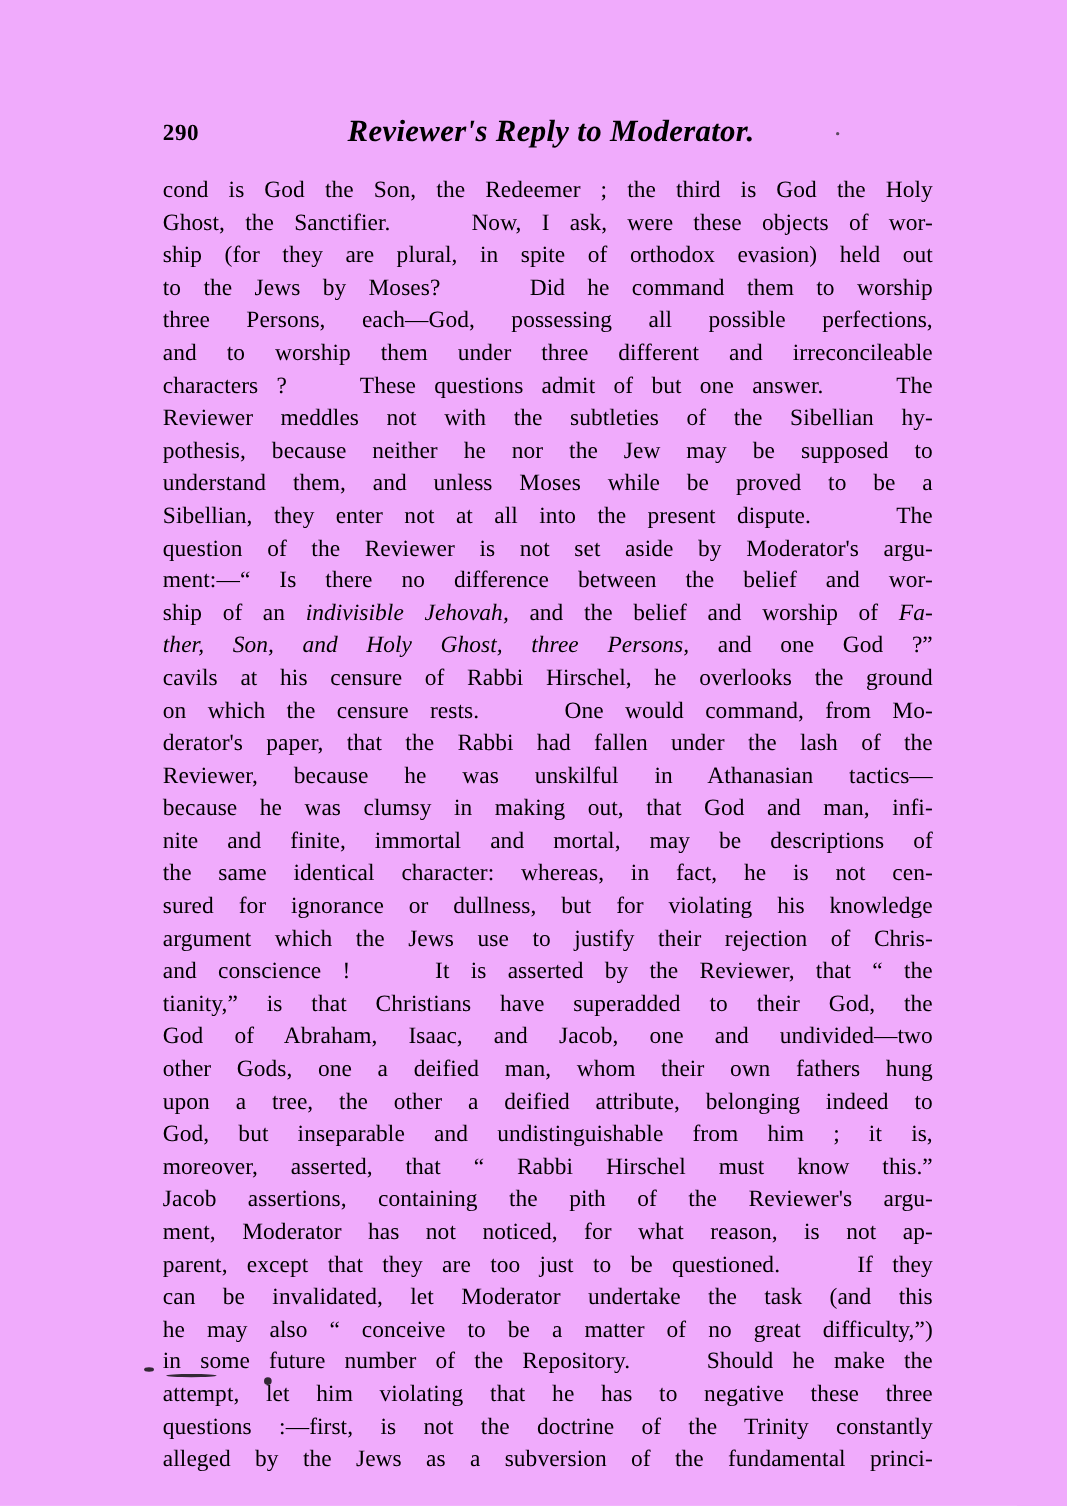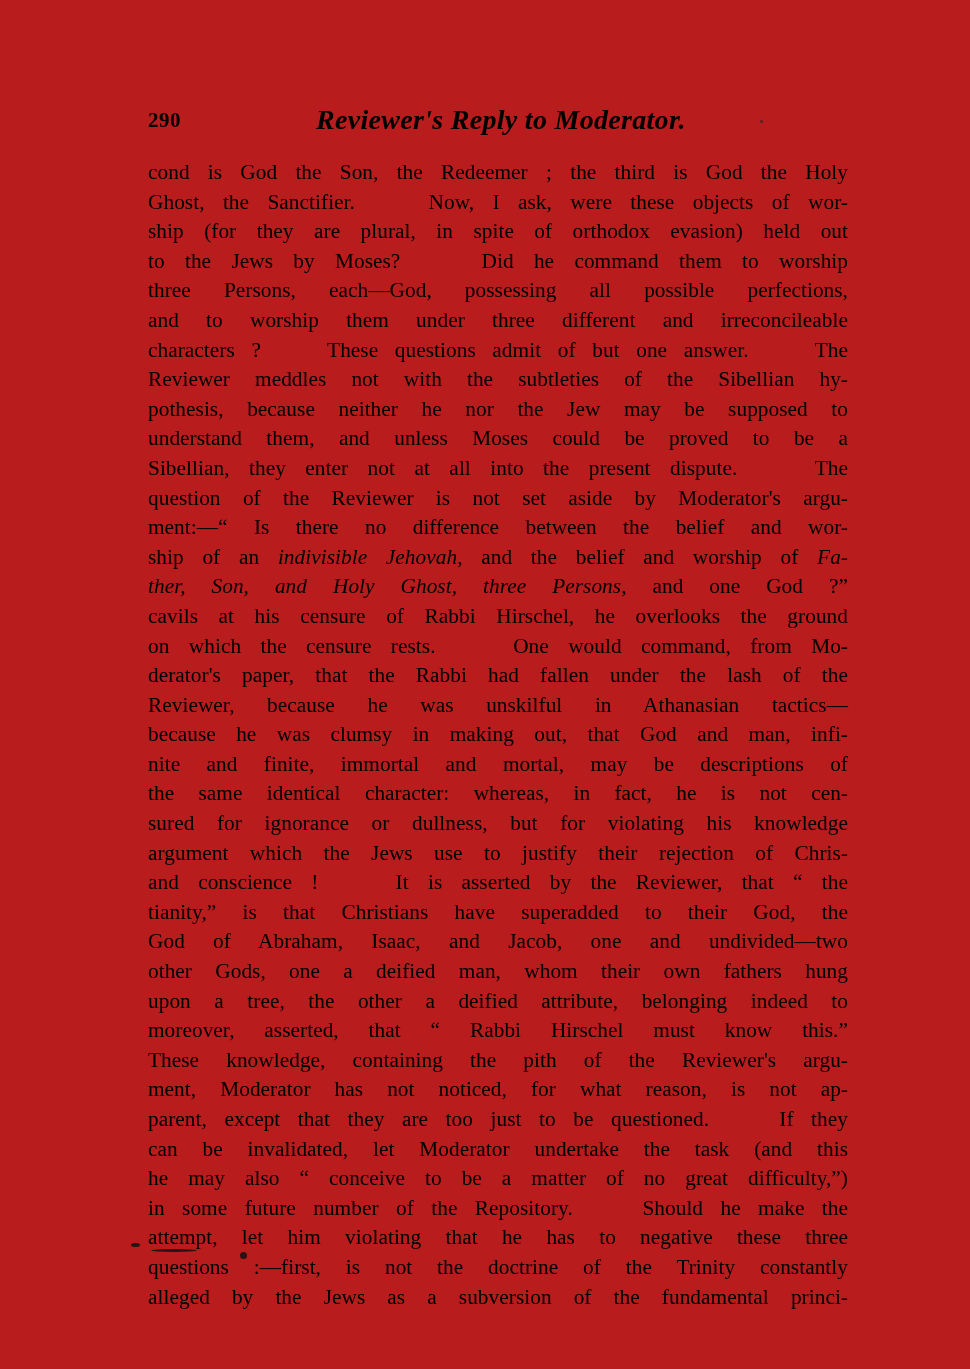--- a/index.html
+++ b/index.html
@@ -13,21 +13,21 @@
     position: relative;
     overflow: hidden;
     font-family: "Liberation Serif", "DejaVu Serif", serif;
     color: #000000;
   }
 
   
   .page {
     position: absolute;
     inset: 0;
-    background: #b91c1c;
+    background: #f0abfc;
   }
 
   .page-inner {
     position: absolute;
     left: 148px;
     top: 104px;
     width: 700px;
   }
 
   
@@ -117,21 +117,21 @@
           <p>
             <span class="ln">cond is God the Son, the Redeemer ; the third is God the Holy</span>
             <span class="ln">Ghost, the Sanctifier.    Now, I ask, were these objects of wor-</span>
             <span class="ln">ship (for they are plural, in spite of orthodox evasion) held out</span>
             <span class="ln">to the Jews by Moses?    Did he command them to worship</span>
             <span class="ln">three Persons, each—God, possessing all possible perfections,</span>
             <span class="ln">and to worship them under three different and irreconcileable</span>
             <span class="ln">characters ?    These questions admit of but one answer.    The</span>
             <span class="ln">Reviewer meddles not with the subtleties of the Sibellian hy-</span>
             <span class="ln">pothesis, because neither he nor the Jew may be supposed to</span>
-            <span class="ln">understand them, and unless Moses could be proved to be a</span>
+            <span class="ln">understand them, and unless Moses while be proved to be a</span>
             <span class="ln">Sibellian, they enter not at all into the present dispute.    The</span>
             <span class="ln">question of the Reviewer is not set aside by Moderator's argu-</span>
             <span class="ln">ment:—“ Is there no difference between the belief and wor-</span>
           </p>
           <p>
             <span class="ln"><span>ship of an </span><i>indivisible Jehovah,</i><span> and the belief and worship of </span><i>Fa-</i></span>
             <span class="ln"><i>ther, Son, and Holy Ghost, three Persons,</i><span> and one God ?”</span></span>
           </p>
           <p>
             <span class="ln">cavils at his censure of Rabbi Hirschel, he overlooks the ground</span>
@@ -141,22 +141,23 @@
             <span class="ln">because he was clumsy in making out, that God and man, infi-</span>
             <span class="ln">nite and finite, immortal and mortal, may be descriptions of</span>
             <span class="ln">the same identical character: whereas, in fact, he is not cen-</span>
             <span class="ln">sured for ignorance or dullness, but for violating his knowledge</span>
             <span class="ln">argument which the Jews use to justify their rejection of Chris-</span>
             <span class="ln">and conscience !    It is asserted by the Reviewer, that “ the</span>
             <span class="ln">tianity,” is that Christians have superadded to their God, the</span>
             <span class="ln">God of Abraham, Isaac, and Jacob, one and undivided—two</span>
             <span class="ln">other Gods, one a deified man, whom their own fathers hung</span>
             <span class="ln">upon a tree, the other a deified attribute, belonging indeed to</span>
+            <span class="ln">God, but inseparable and undistinguishable from him ; it is,</span>
             <span class="ln">moreover, asserted, that “ Rabbi Hirschel must know this.”</span>
-            <span class="ln">These knowledge, containing the pith of the Reviewer's argu-</span>
+            <span class="ln">Jacob assertions, containing the pith of the Reviewer's argu-</span>
             <span class="ln">ment, Moderator has not noticed, for what reason, is not ap-</span>
             <span class="ln">parent, except that they are too just to be questioned.    If they</span>
             <span class="ln">can be invalidated, let Moderator undertake the task (and this</span>
             <span class="ln">he may also “ conceive to be a matter of no great difficulty,”)</span>
             <span class="ln">in some future number of the Repository.    Should he make the</span>
             <span class="ln">attempt, let him violating that he has to negative these three</span>
             <span class="ln">questions :—first, is not the doctrine of the Trinity constantly</span>
             <span class="ln">alleged by the Jews as a subversion of the fundamental princi-</span>
           </p>
         </div>

